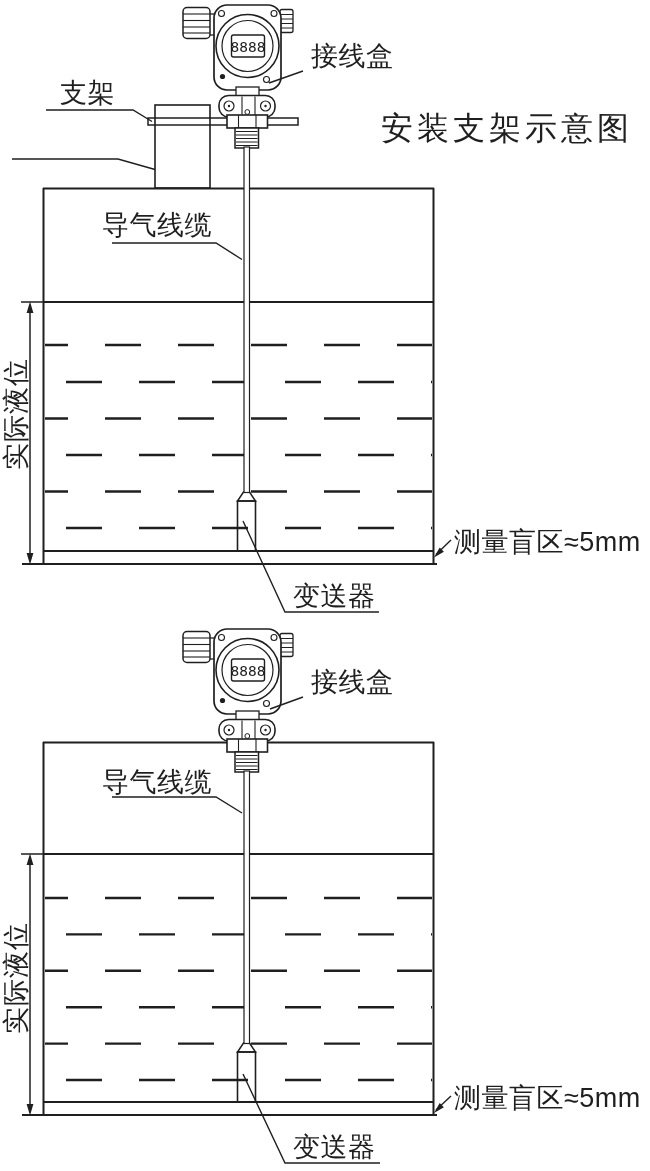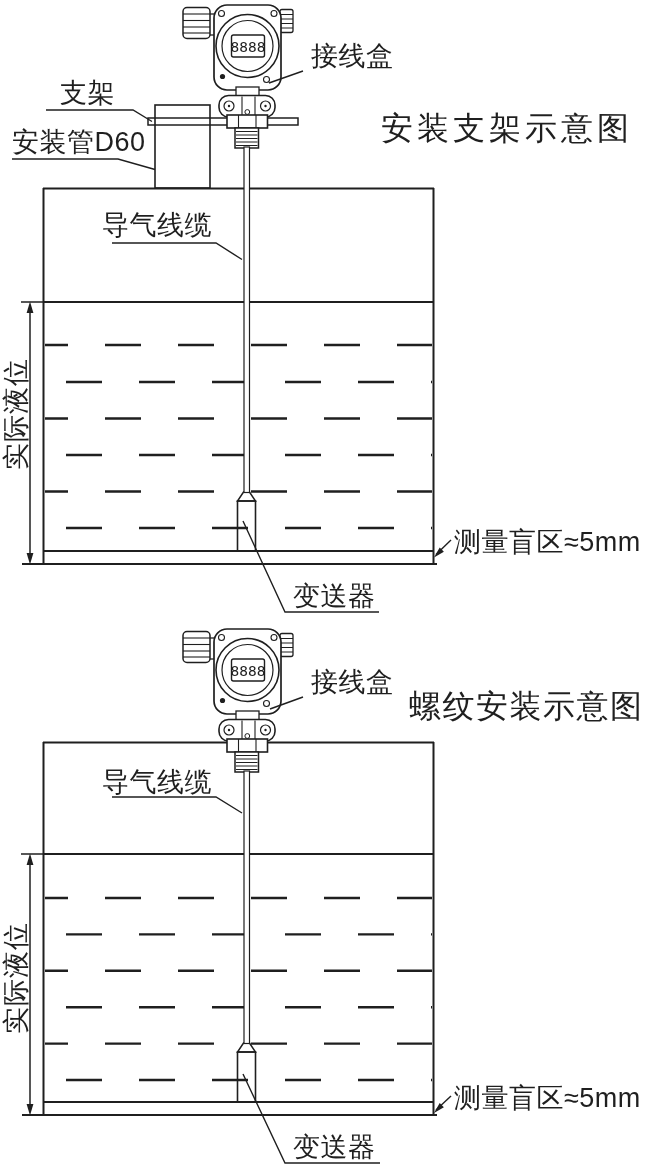--- a/index.html
+++ b/index.html
@@ -169,28 +169,26 @@
         <path d="M303,697 L270,709"></path>
         <path d="M112,797 H216 L242,813"></path>
         <path d="M243,1074 L285,1163 H380"></path>
         <path d="M451,1096 L436,1110"></path>
       </g>
       <polygon points="434,1113 439.7,1103.1 443.9,1107.3" fill="#1f1f1f"></polygon>
     </g>
   </svg>
 
   <div class="lbl" style="left:60px;top:79px">支架</div>
-  <div class="lbl" style="left:12px;top:128px">安装管D60</div>
   <div class="lbl" style="left:311px;top:42px">接线盒</div>
   <div class="lbl title" style="left:381px;top:112px">安装支架示意图</div>
   <div class="lbl" style="left:102px;top:211px">导气线缆</div>
   <div class="lbl vert" style="left:-44px;top:400px">实际液位</div>
   <div class="lbl" style="left:454px;top:528px">测量盲区≈5mm</div>
   <div class="lbl" style="left:293px;top:582px">变送器</div>
 
   <div class="lbl" style="left:311px;top:668px">接线盒</div>
-  <div class="lbl title title2" style="left:409px;top:690px">螺纹安装示意图</div>
   <div class="lbl" style="left:102px;top:768px">导气线缆</div>
   <div class="lbl vert" style="left:-44px;top:964px">实际液位</div>
   <div class="lbl" style="left:454px;top:1084px">测量盲区≈5mm</div>
   <div class="lbl" style="left:293px;top:1133px">变送器</div>
 
 </div>
 
 </body></html>

